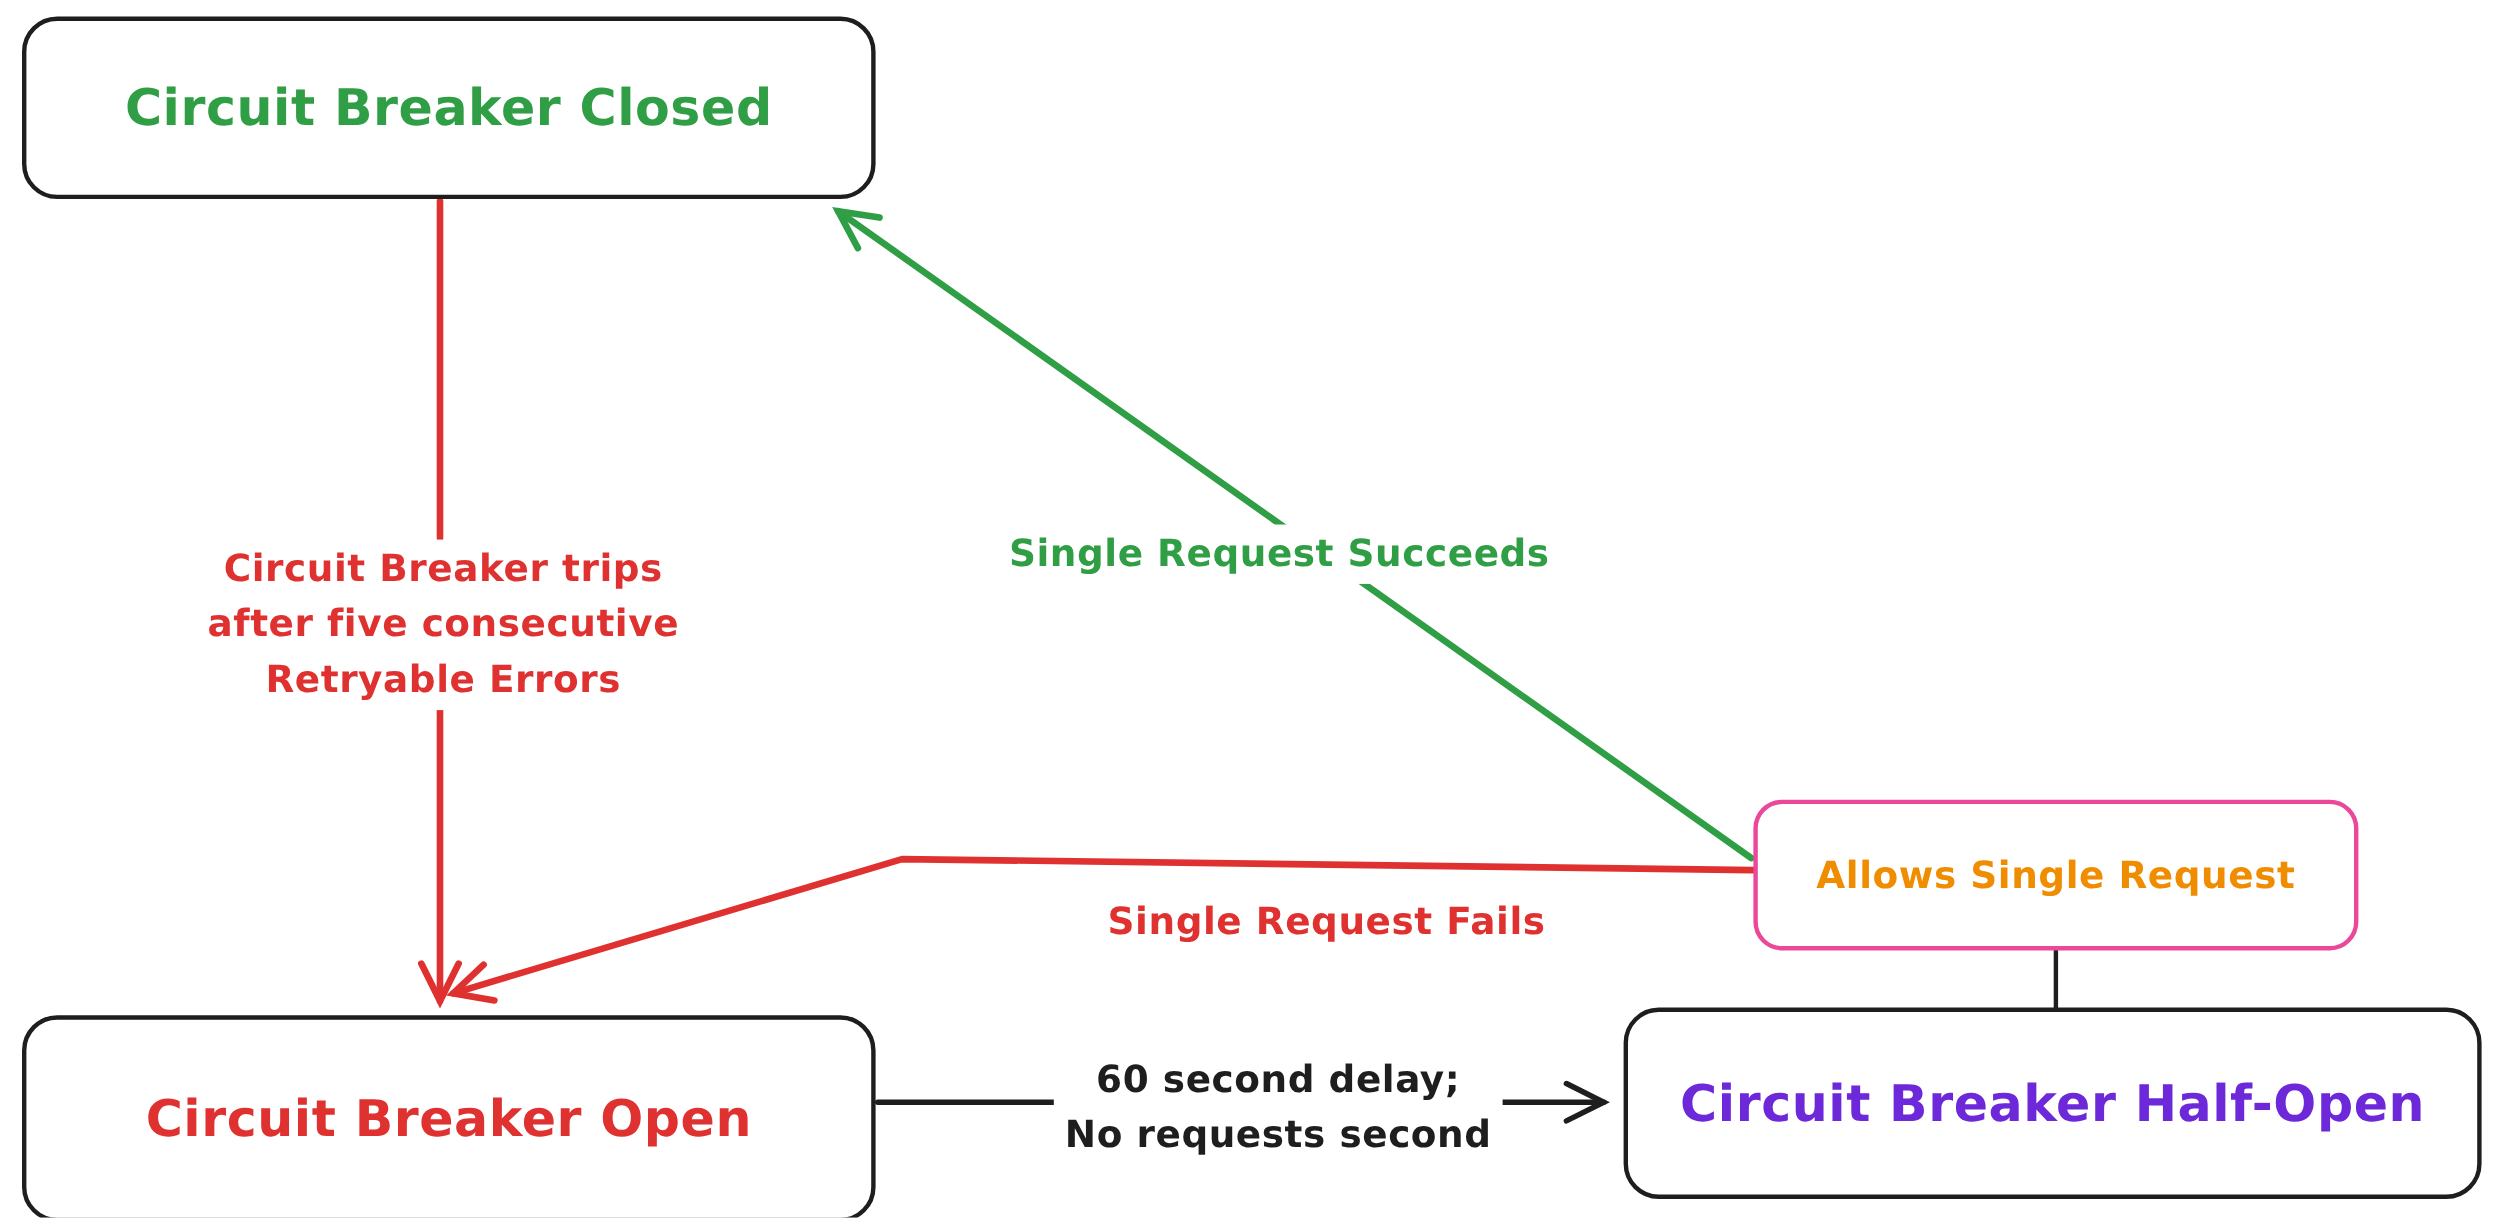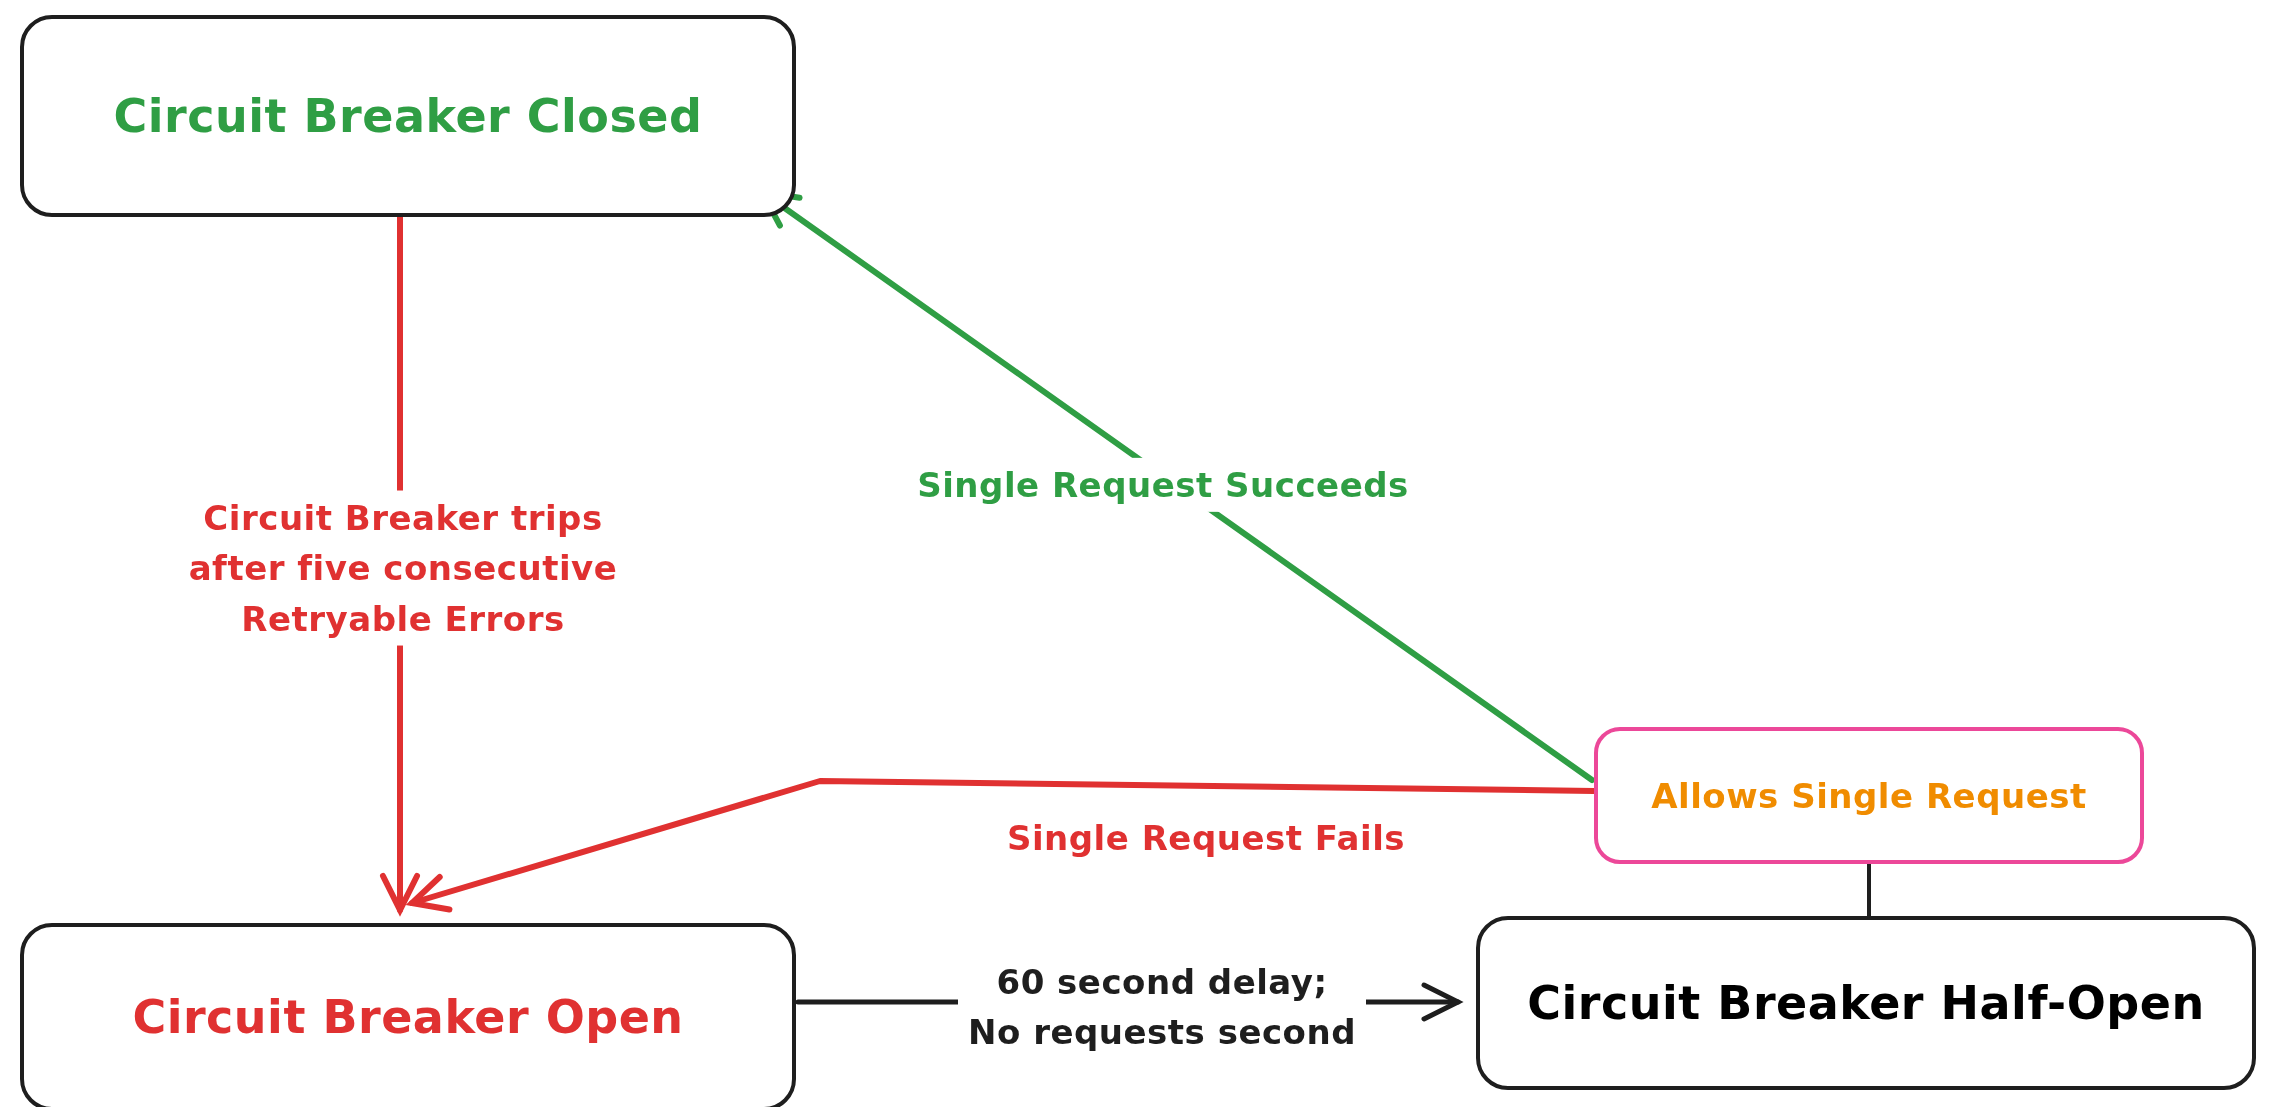--- a/index.html
+++ b/index.html
@@ -33,21 +33,21 @@
     text-align: center;
   }
   .node span {
     font-weight: bold;
     letter-spacing: 0.5px;
     white-space: nowrap;
   }
   .node-title span { font-size: 46px; }
   .node-closed   span { color: #2f9e44; }
   .node-open     span { color: #e03131; }
-  .node-halfopen span { color: #000000; }
+  .node-halfopen span { color: #6d28d9; }
   .node-allows {
     border: 4px solid #ec4899;
     border-radius: 26px;
   }
   .node-allows span {
     color: #f08c00;
     font-size: 34px;
   }
   .edge-label {
     position: absolute;
@@ -87,21 +87,21 @@
 
     <path d="M 1594 791 L 820 781 L 412 903" fill="none" stroke="#e03131" stroke-width="6" stroke-linecap="round" stroke-linejoin="round" marker-end="url(#arrow-red)"></path>
 
     <path d="M 1592 780 L 762 192" fill="none" stroke="#2f9e44" stroke-width="6" stroke-linecap="round" marker-end="url(#arrow-green)"></path>
 
     <path d="M 798 1002 L 1458 1002" fill="none" stroke="#1e1e1e" stroke-width="5" stroke-linecap="round" marker-end="url(#arrow-black)"></path>
 
     <path d="M 1869 861 L 1869 918" fill="none" stroke="#1e1e1e" stroke-width="4" stroke-linecap="round"></path>
   </svg>
 
-  <div class="node node-title node-closed" style="left:20px; top:15px; width:776px; height:202px;">
+  <div class="node node-title node-closed" style="left:20px; top:15px; width:776px; height:166px;">
     <span>Circuit Breaker Closed</span>
   </div>
 
   <div class="node node-title node-open" style="left:20px; top:923px; width:776px; height:188px;">
     <span>Circuit Breaker Open</span>
   </div>
 
   <div class="node node-title node-halfopen" style="left:1476px; top:916px; width:780px; height:174px;">
     <span>Circuit Breaker Half-Open</span>
   </div>
@@ -109,21 +109,21 @@
   <div class="node node-allows" style="left:1594px; top:727px; width:550px; height:137px;">
     <span>Allows Single Request</span>
   </div>
 
   <div class="edge-label label-red" style="left:403px; top:555px;margin-top:13px;">
     <div>Circuit Breaker trips</div>
     <div>after five consecutive</div>
     <div>Retryable Errors</div>
   </div>
 
-  <div class="edge-label label-green" style="left:1163px; top:485px;">Single Request Succeeds</div>
+  <div class="edge-label label-green" style="left:1163px; top:504px;">Single Request Succeeds</div>
 
   <div class="edge-label label-red" style="left:1206px; top:790px;margin-top:48px;">Single Request Fails</div>
 
   <div class="edge-label label-black" style="left:1162px; top:1007px;">
     <div>60 second delay;</div>
     <div>No requests second</div>
   </div>
 
 </div>
 

